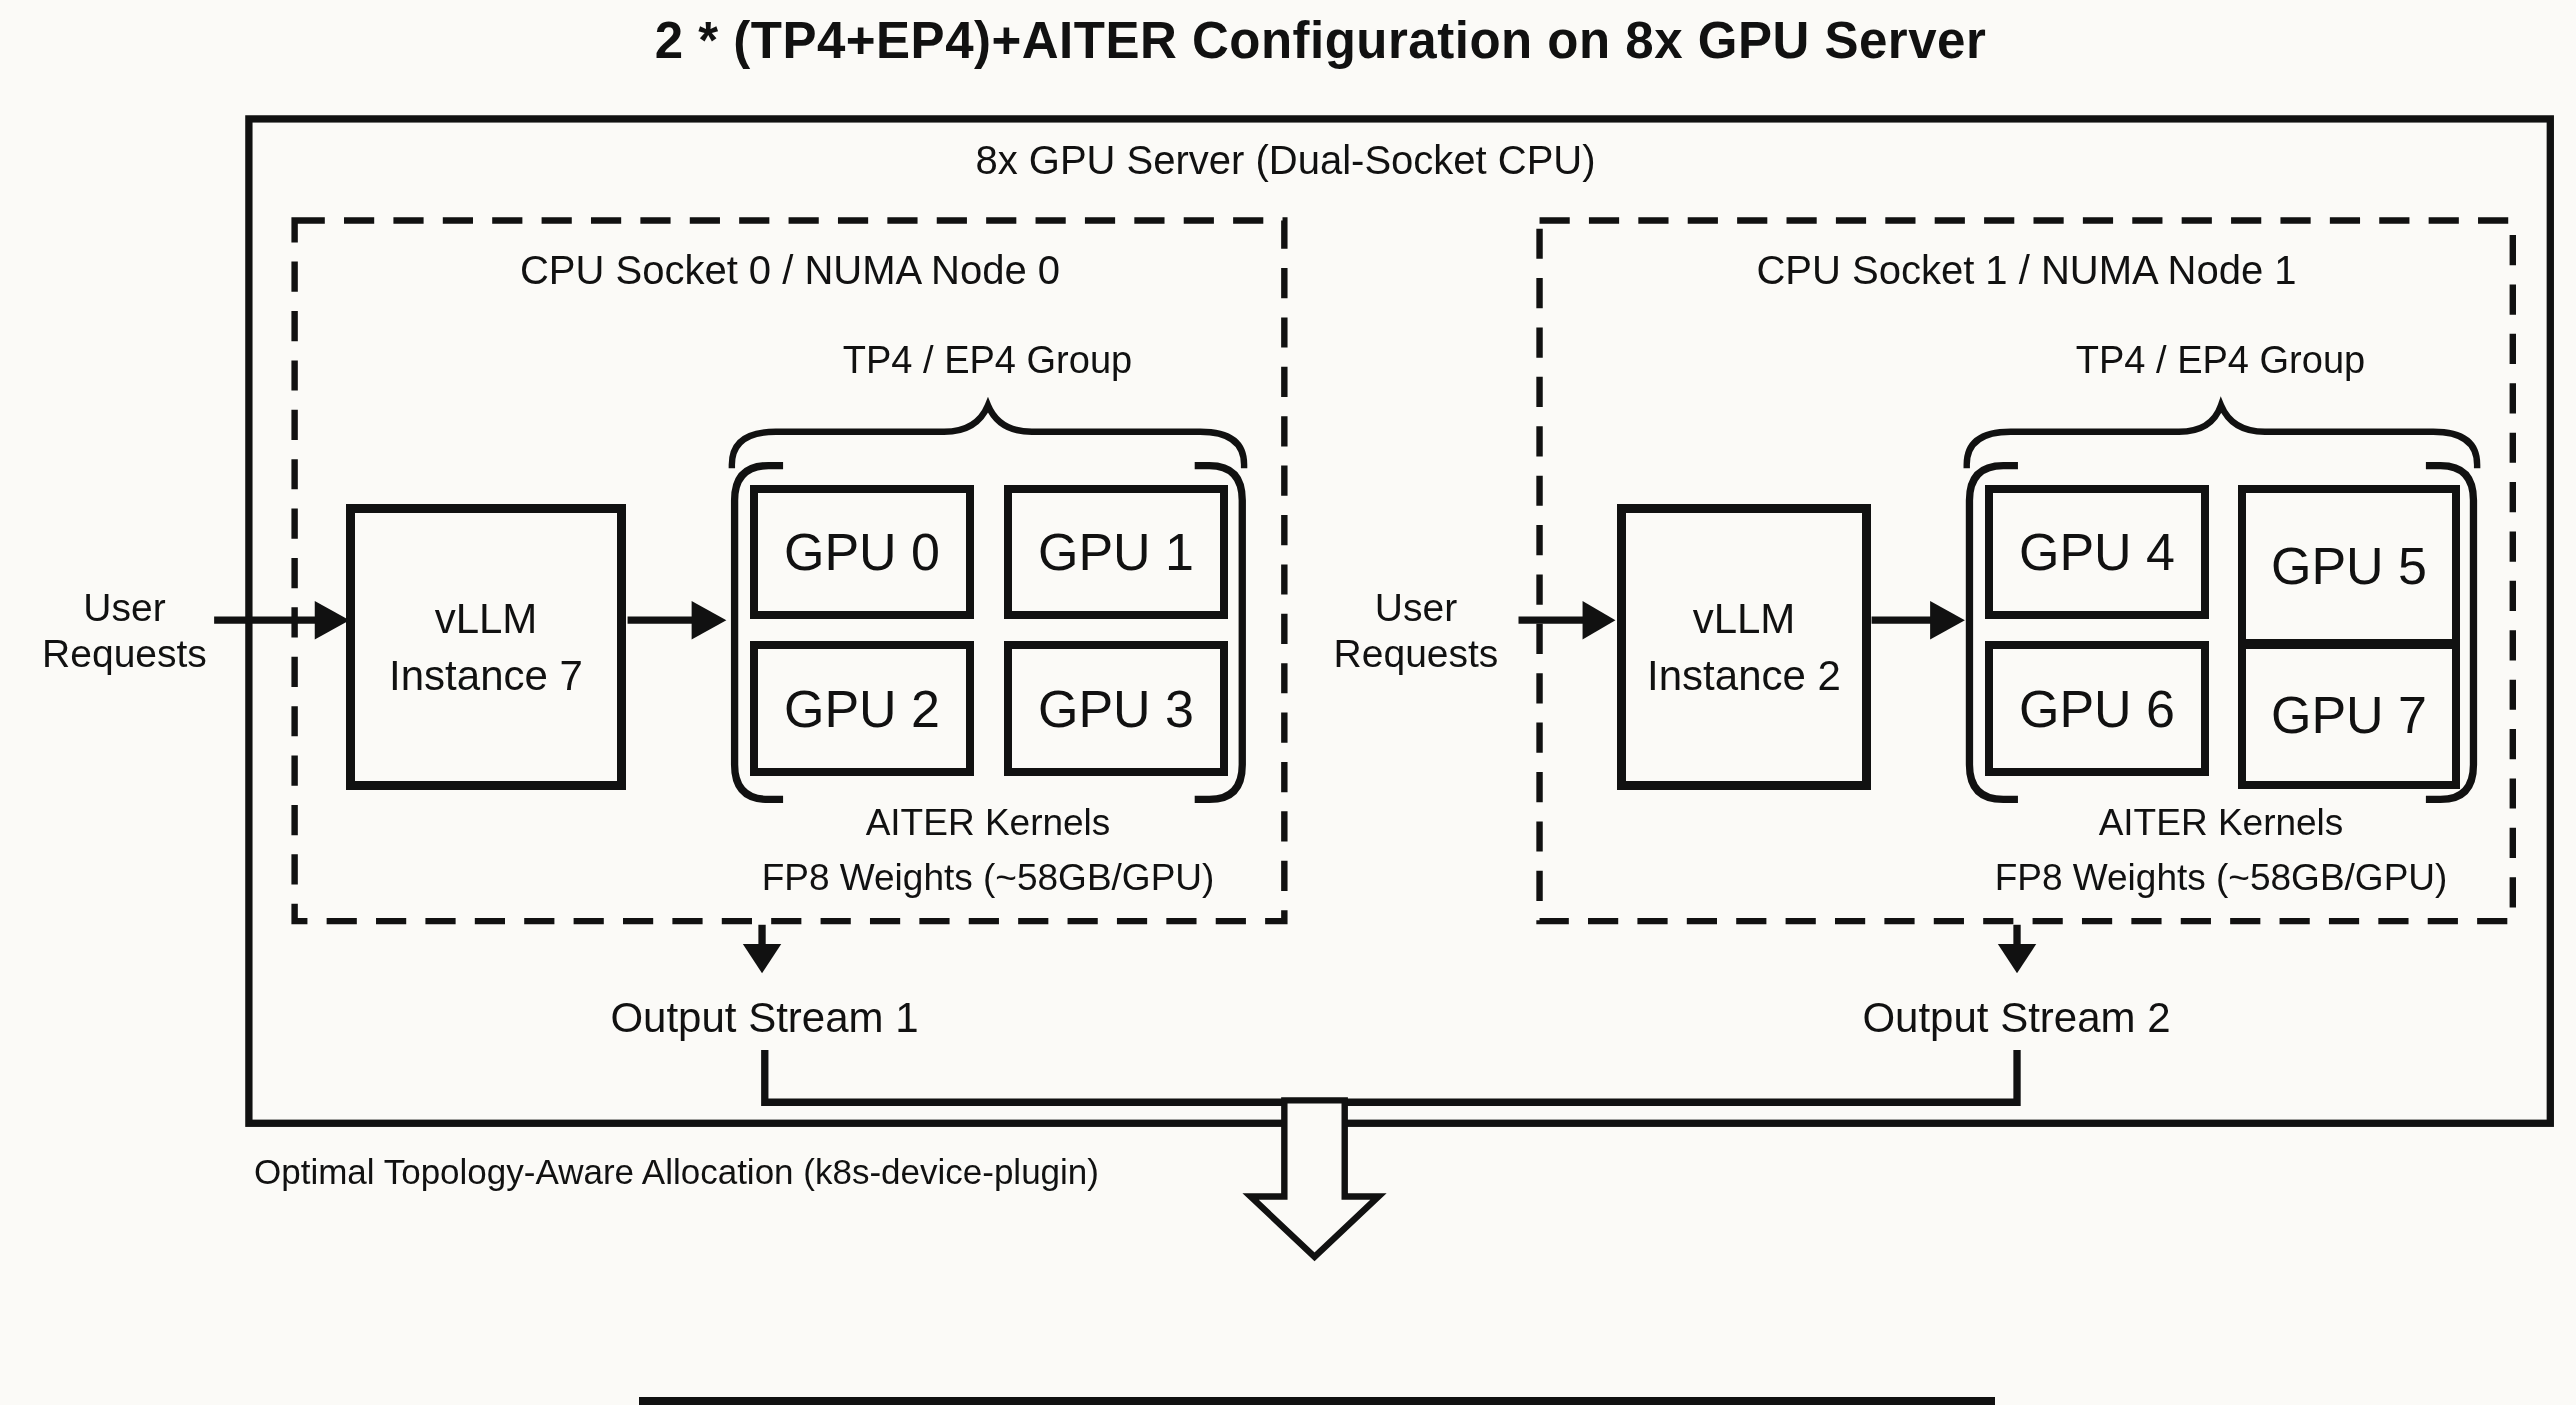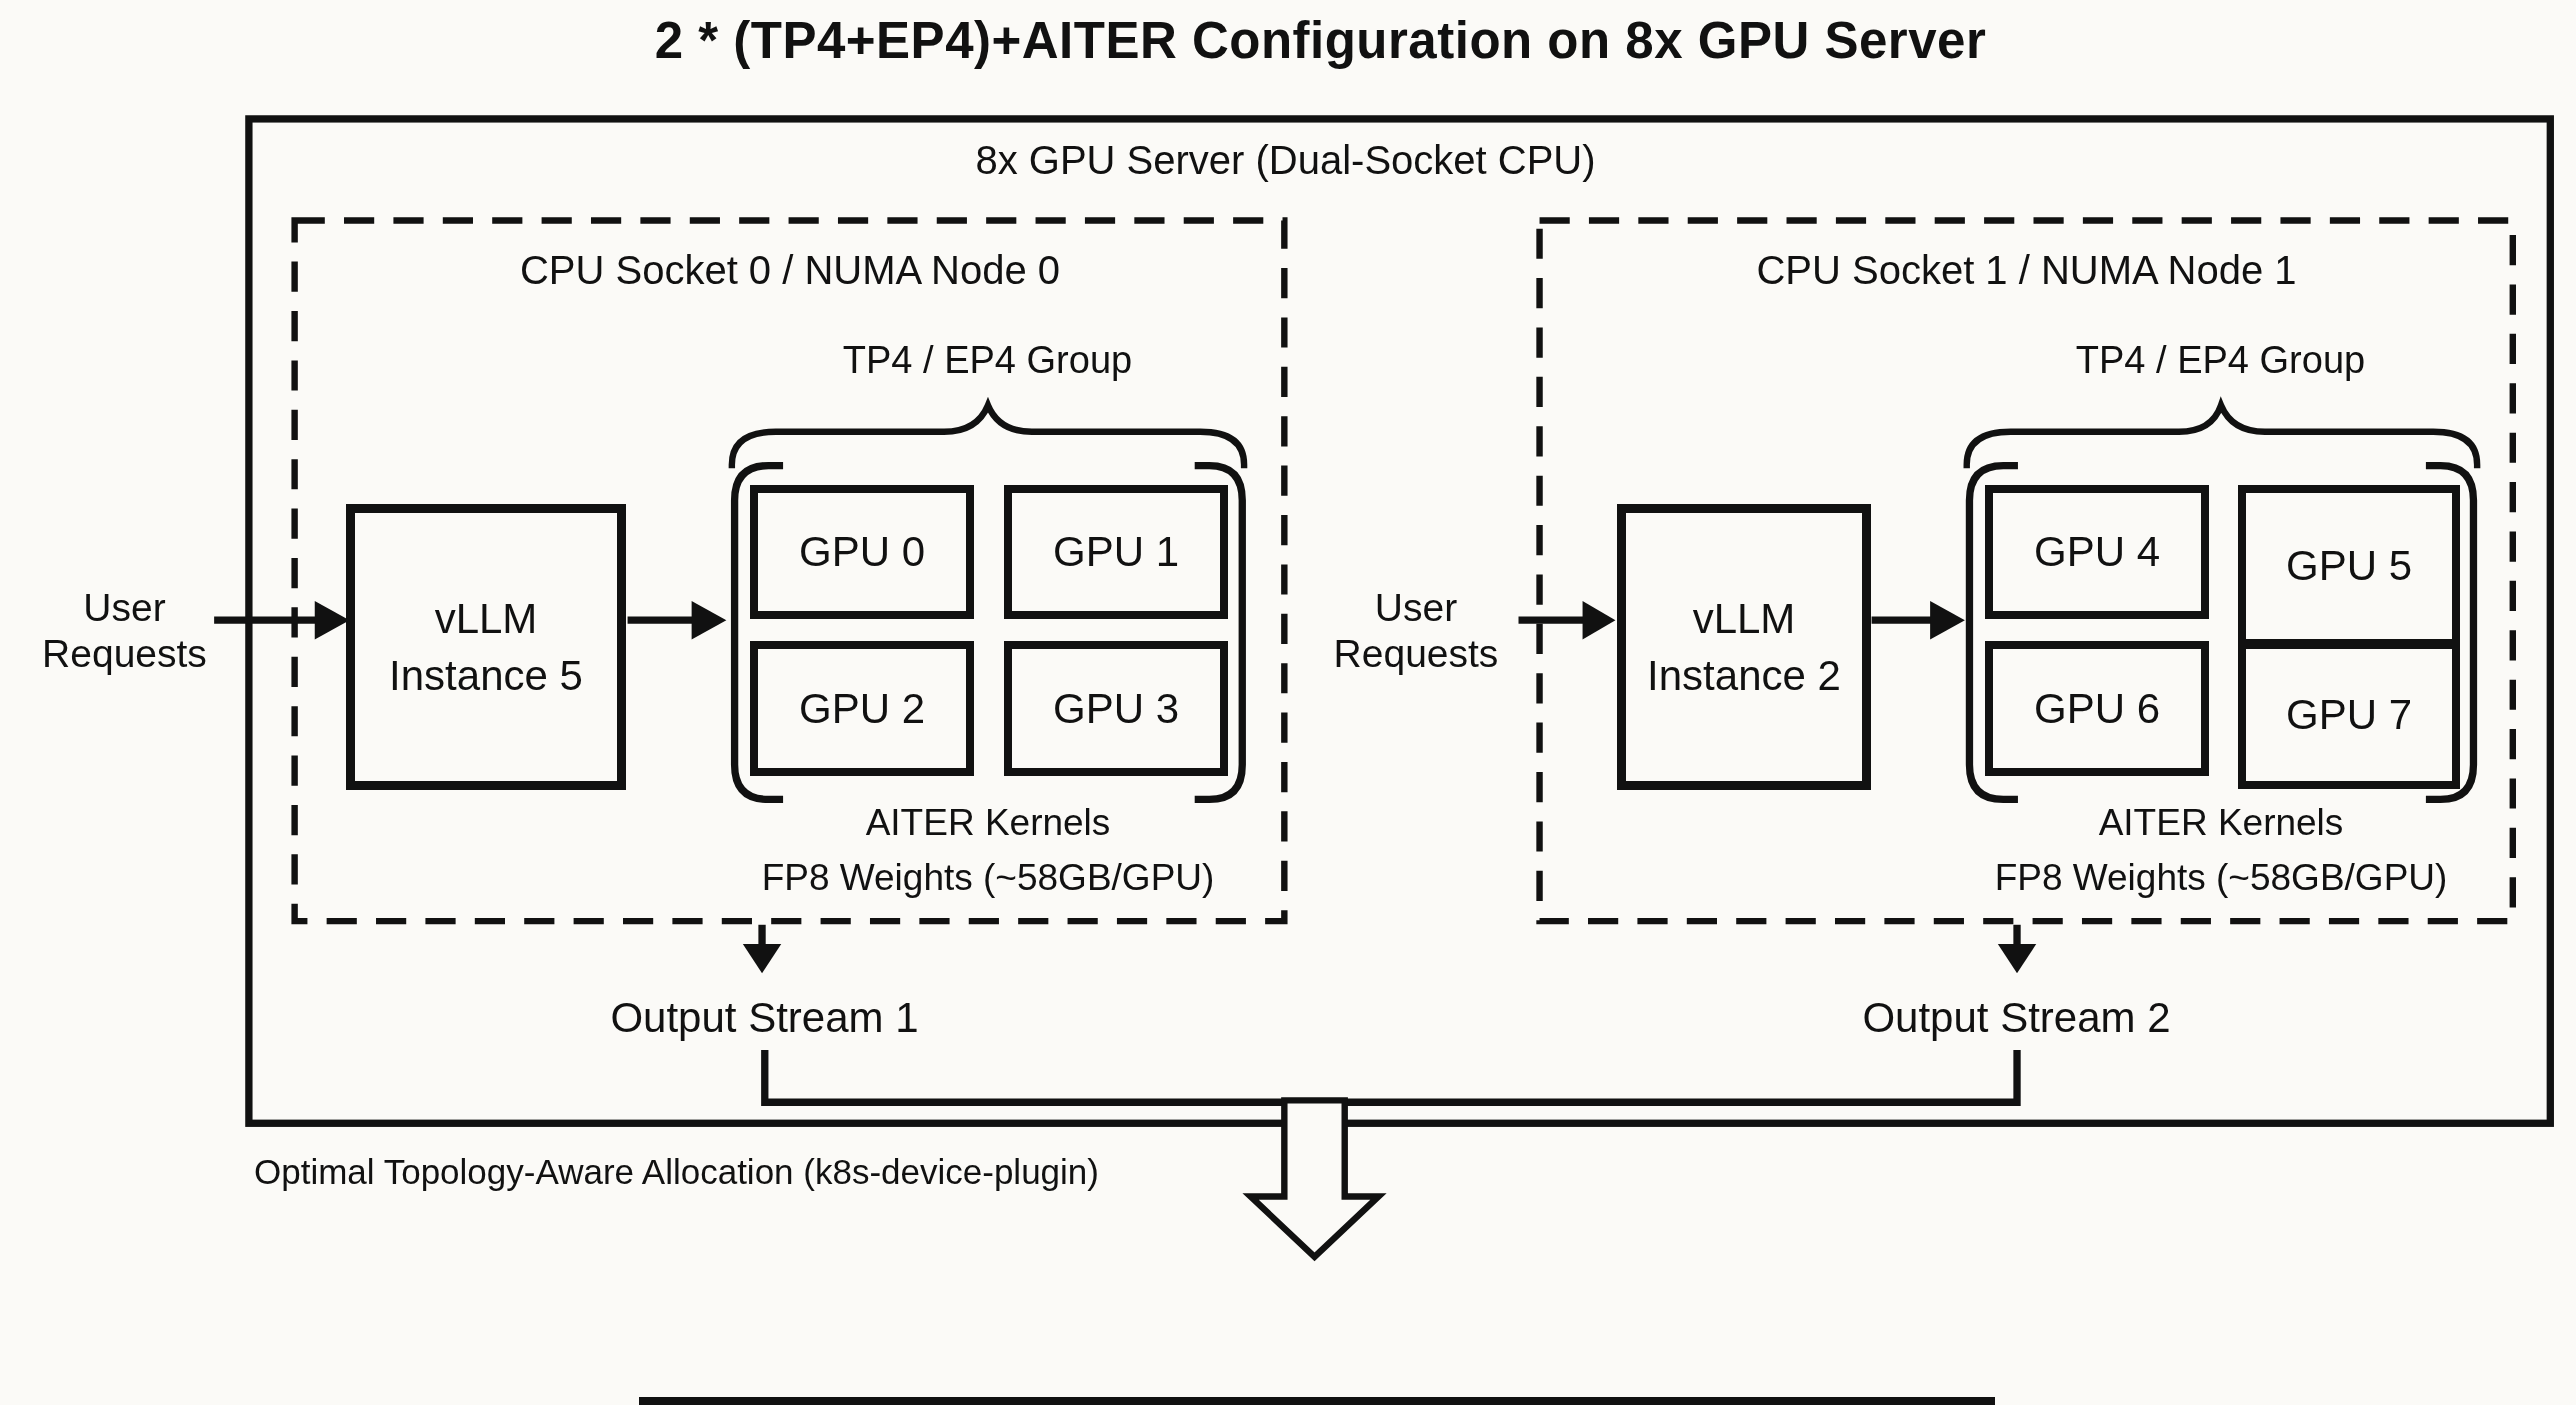--- a/index.html
+++ b/index.html
@@ -30,21 +30,21 @@
   .socket-header.s0{left:292px;width:996px;}
   .socket-header.s1{left:1537px;width:979px;}
   .group-label{top:338px;width:457px;font-size:38px;}
   .group-label.s0{left:759px;}
   .group-label.s1{left:1992px;}
   .gpu-box{
     position:absolute;z-index:2;
     border:8.2px solid var(--ink);
     background:var(--paper);
     display:flex;align-items:center;justify-content:center;
-    font-size:42px;
+    font-size:52px;
     text-align:right;
   }
   .vllm-box{
     position:absolute;z-index:2;top:504px;height:286px;
     border:9.1px solid var(--ink);
     background:var(--paper);
     display:flex;flex-direction:column;align-items:center;justify-content:center;
     font-size:42px;line-height:57px;text-align:center;
   }
   .user-requests{top:585px;width:238px;font-size:39px;line-height:46px;}
@@ -128,21 +128,21 @@
   <div class="txt socket-header s0">CPU Socket 0 / NUMA Node 0</div>
   <div class="txt group-label s0">TP4 / EP4 Group</div>
 
   <div class="txt user-requests s0">
     <div>User</div>
     <div>Requests</div>
   </div>
 
   <div class="vllm-box" style="left:346px;width:280px;">
     <div>vLLM</div>
-    <div>Instance 5</div>
+    <div>Instance 7</div>
   </div>
 
   <div class="gpu-box" style="left:750px;top:485px;width:224px;height:134px;">
     <span>GPU 0</span>
   </div>
   <div class="gpu-box" style="left:1004px;top:485px;width:224px;height:134px;">
     <span>GPU 1</span>
   </div>
   <div class="gpu-box" style="left:750px;top:641px;width:224px;height:135px;">
     <span>GPU 2</span>

